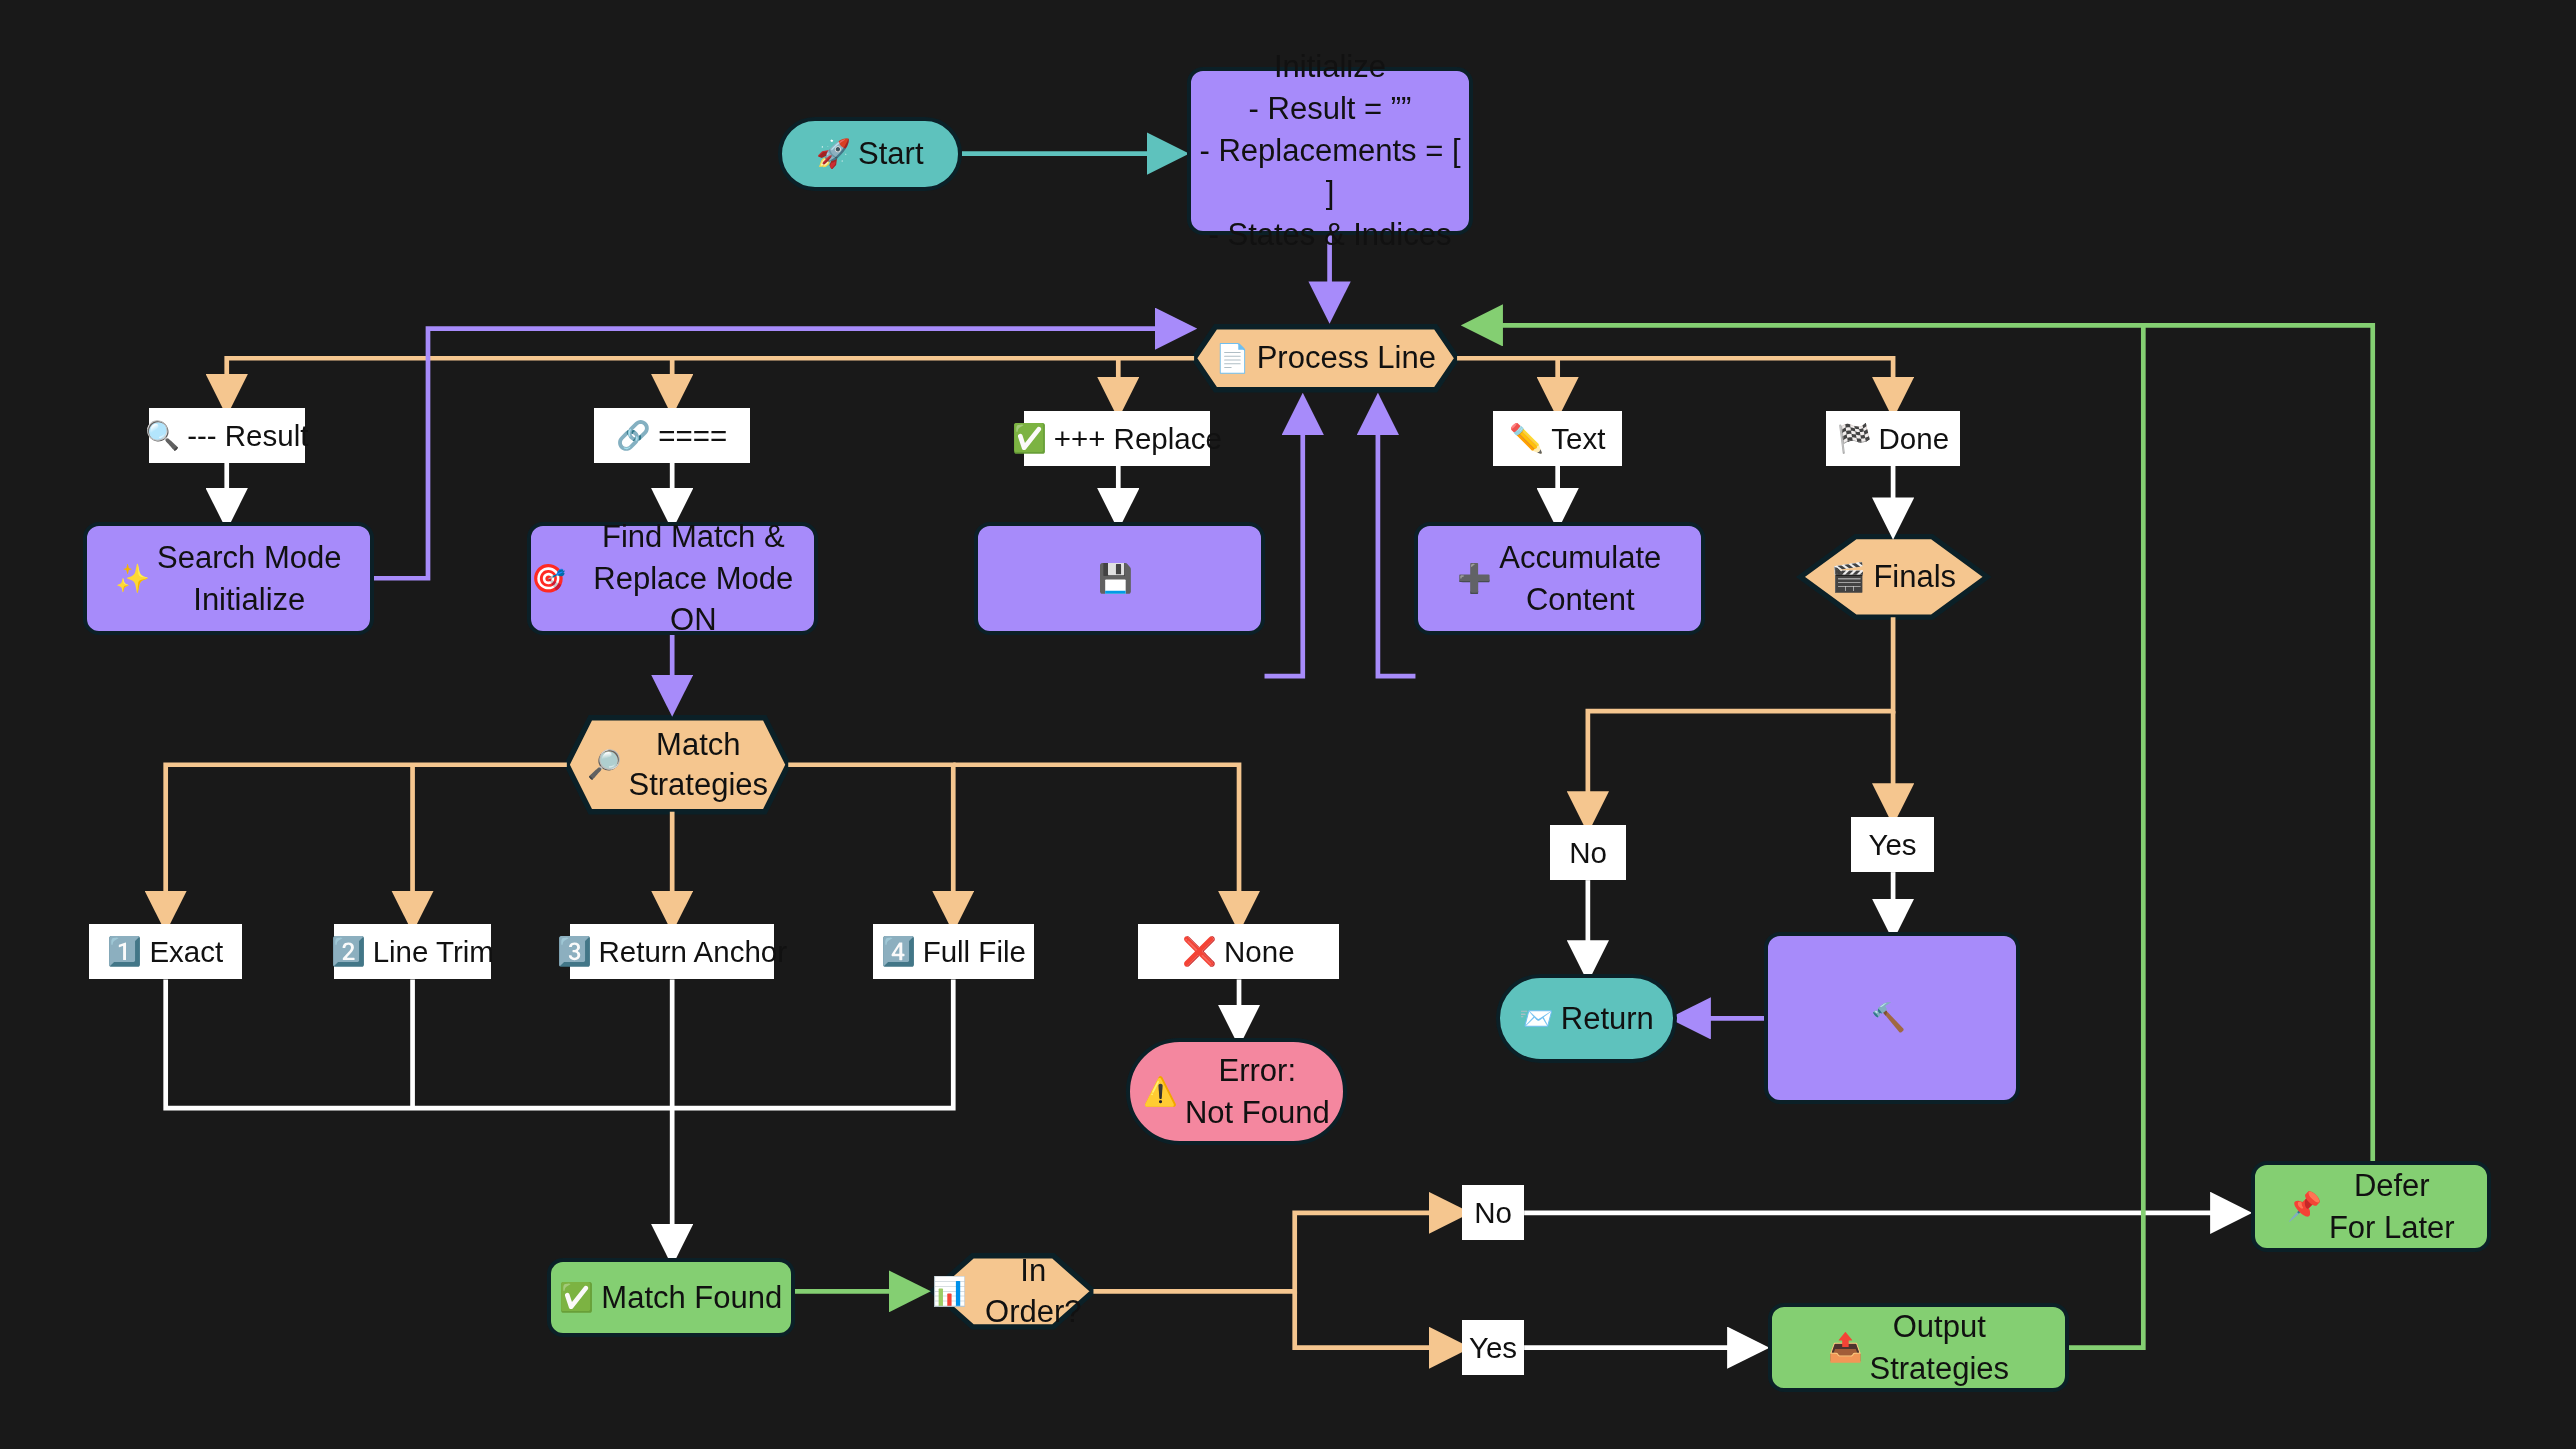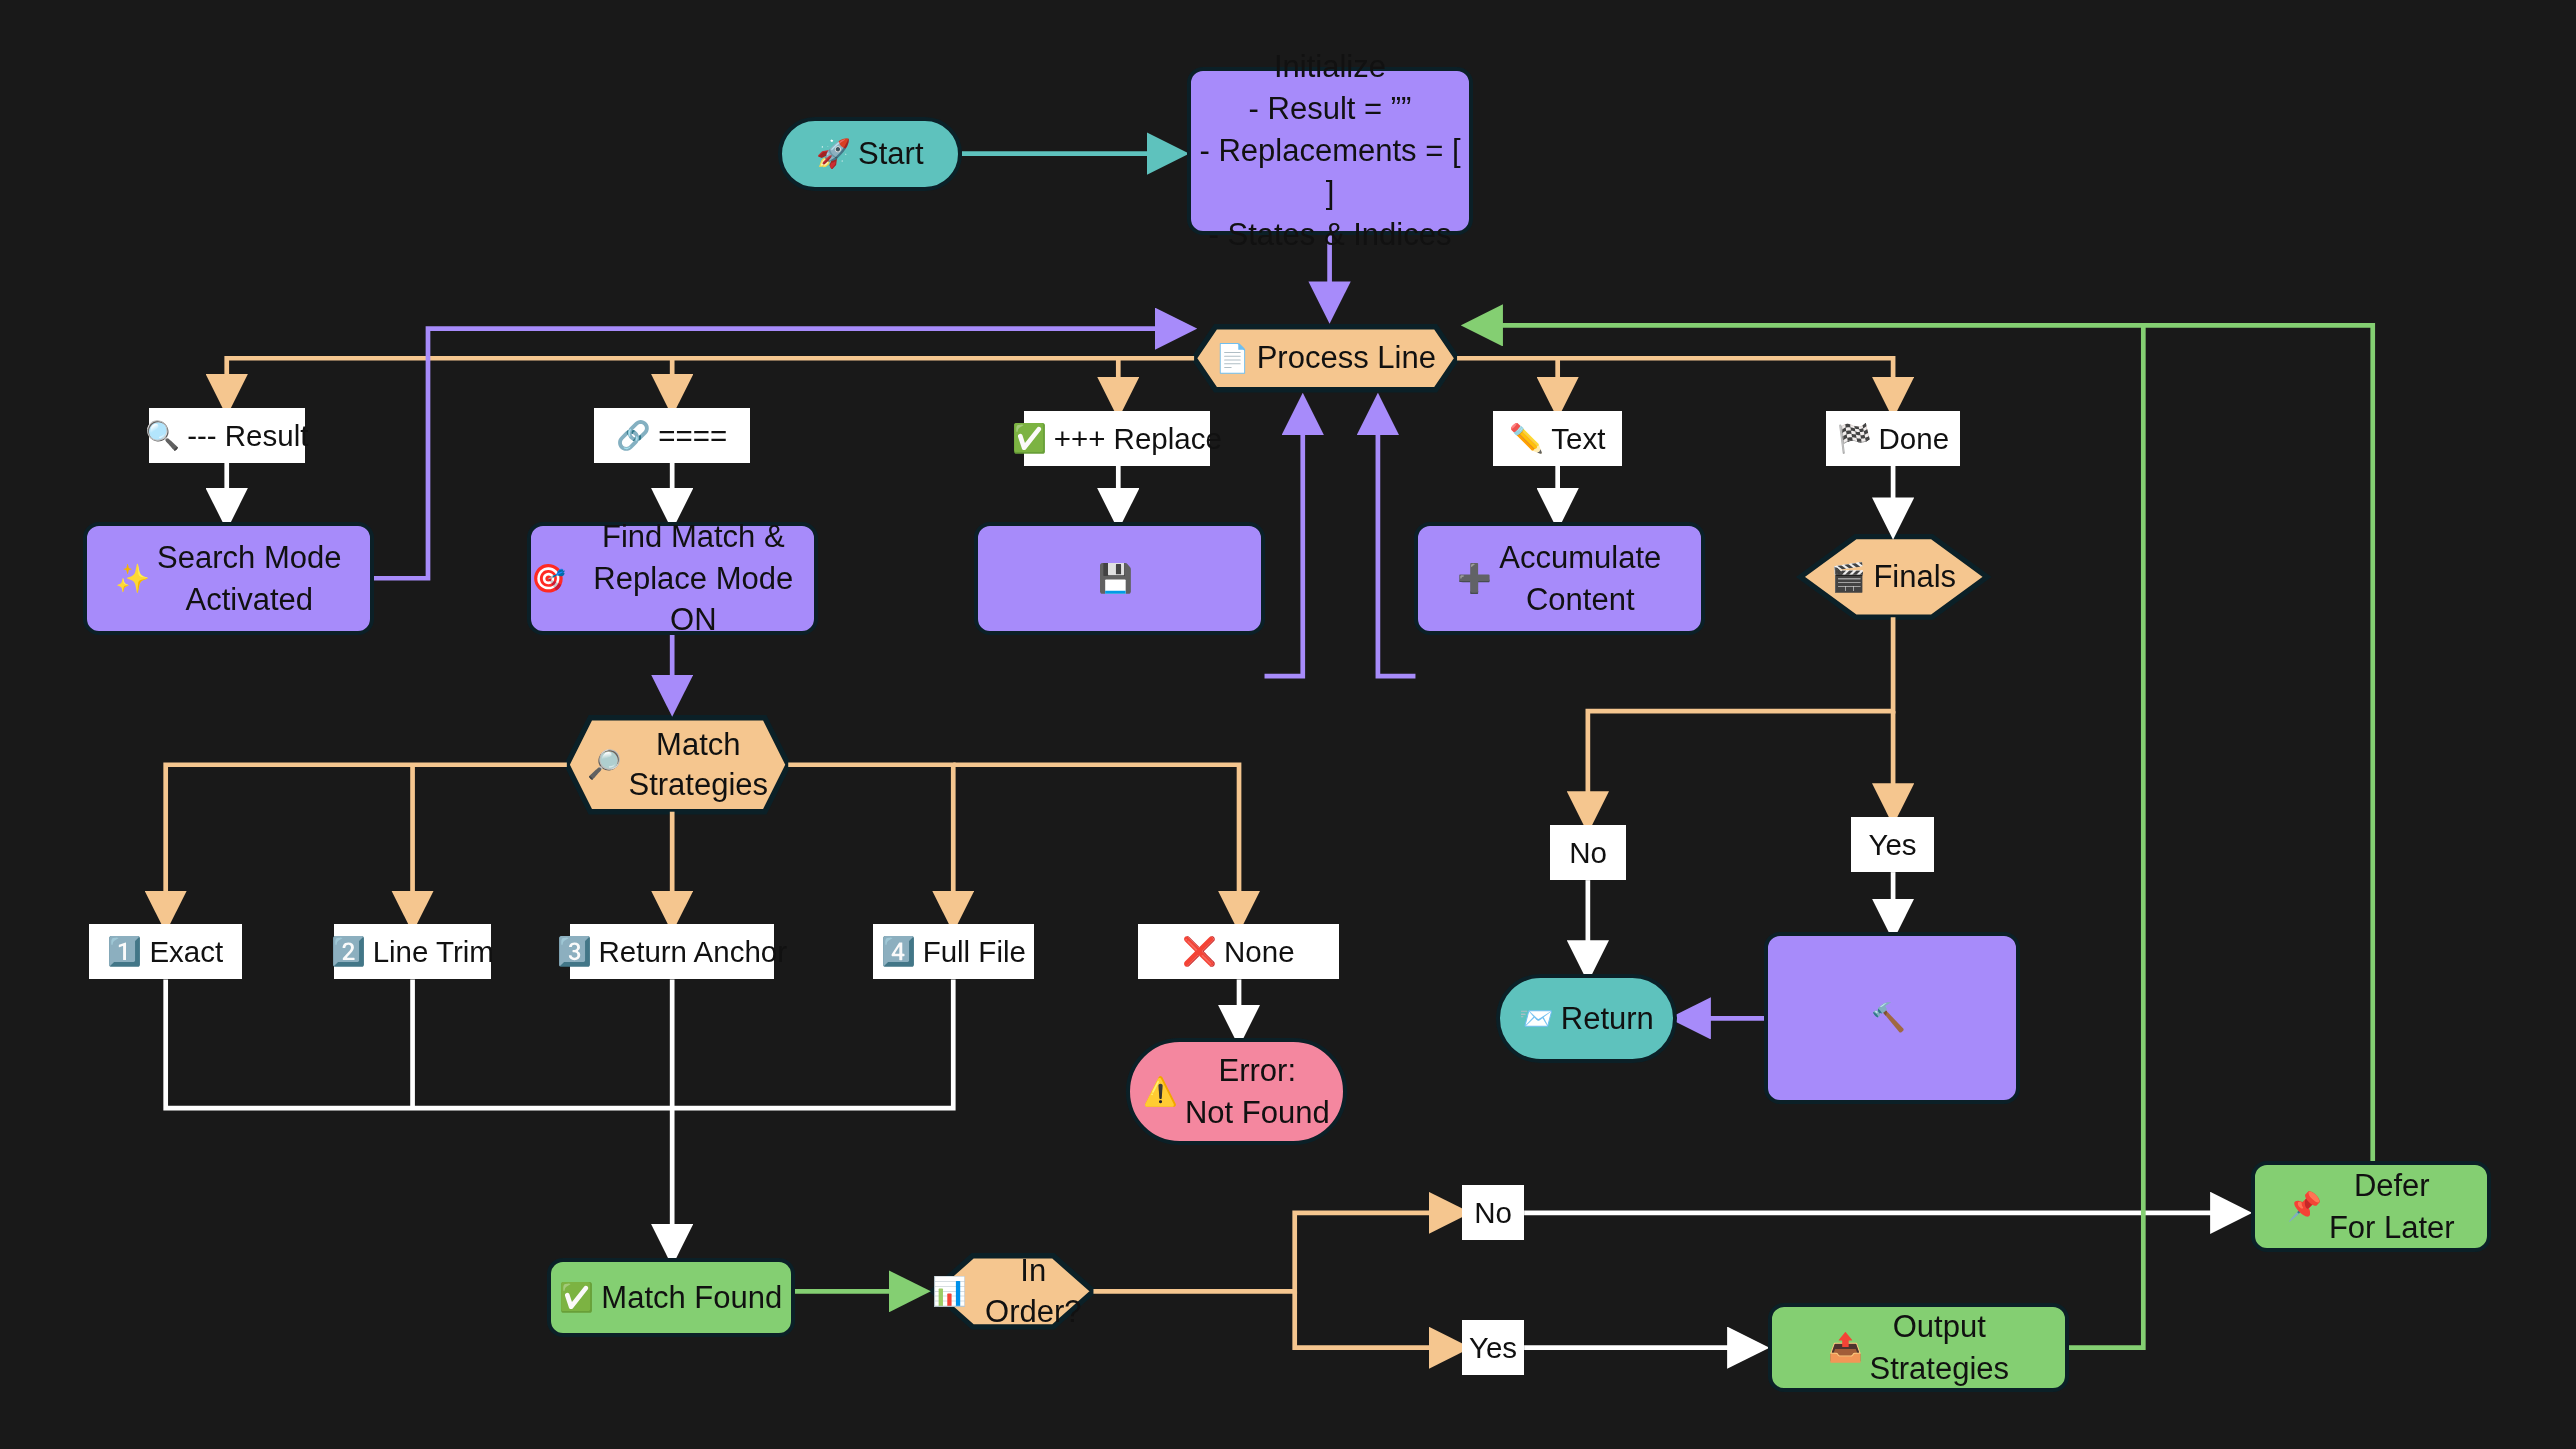--- a/index.html
+++ b/index.html
@@ -124,21 +124,21 @@
   </div>
 
   <div class="hexwrap" style="left:1194px;top:327px;width:263px;height:63px;">
     <div class="hextxt">
       <span class="ic">📄</span><span>Process Line</span>
     </div>
   </div>
 
   <div class="node rect purple" style="left:83px;top:522px;width:291px;height:113px;">
     <span class="ic">✨</span><span>Search Mode
-Activated</span>
+Initialize</span>
   </div>
 
   <div class="node rect purple" style="left:527px;top:522px;width:291px;height:113px;">
     <span class="ic">🎯</span><span>Find Match &amp;
 Replace Mode ON</span>
   </div>
 
   <div class="node rect purple" style="left:974px;top:522px;width:291px;height:113px;">
     <span class="ic">💾</span>
   </div>

